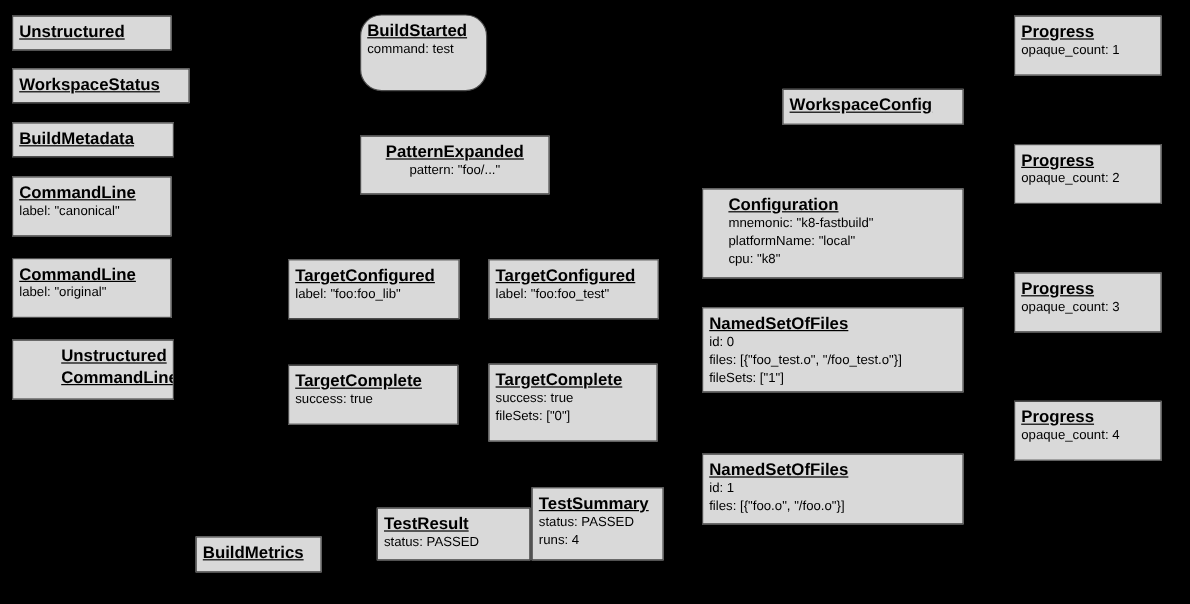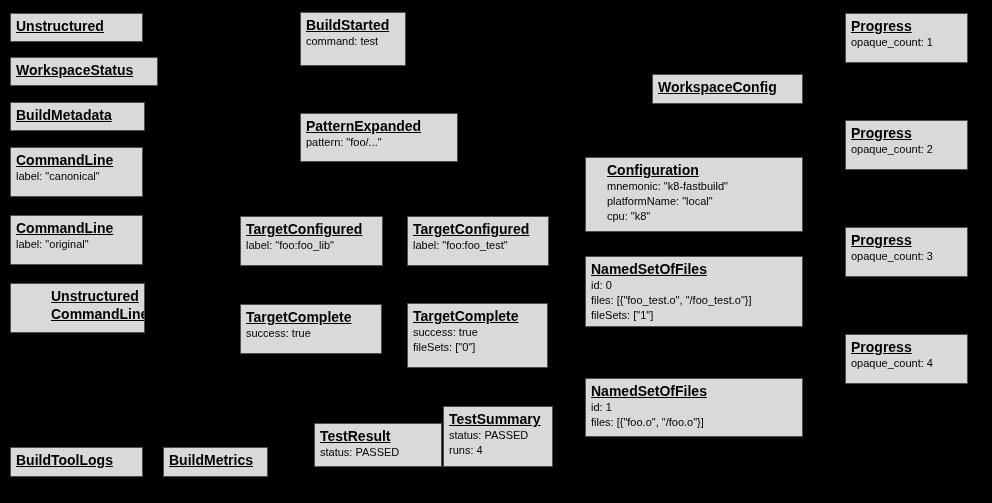--- a/index.html
+++ b/index.html
@@ -64,34 +64,31 @@
     <div class="bt">CommandLine</div>
     <div class="ba">label: "original"</div>
   </div>
 
   <div class="box" style="left:10px; top:283px; width:135px; height:50px;padding-left:40px;">
     <div class="bt">Unstructured
 CommandLine</div>
   </div>
 
 
-  <div class="box" style="left:10px; top:447px; width:133px; height:30px;">
-    <div class="bt">BuildToolLogs</div>
-  </div>
 
   <div class="box" style="left:163px; top:447px; width:105px; height:30px;">
     <div class="bt">BuildMetrics</div>
   </div>
 
-  <div class="box" style="left:300px; top:12px; width:106px; height:54px;">
+  <div class="box" style="left:300px; top:12px; width:106px; height:64px;border-radius:18px;">
     <div class="bt">BuildStarted</div>
     <div class="ba">command: test</div>
   </div>
 
-  <div class="box" style="left:300px; top:113px; width:158px; height:49px;">
+  <div class="box" style="left:300px; top:113px; width:158px; height:49px;text-align:center;">
     <div class="bt">PatternExpanded</div>
     <div class="ba">pattern: "foo/..."</div>
   </div>
 
   <div class="box" style="left:240px; top:216px; width:143px; height:50px;">
     <div class="bt">TargetConfigured</div>
     <div class="ba">label: "foo:foo_lib"</div>
   </div>
 
   <div class="box" style="left:407px; top:216px; width:142px; height:50px;">

